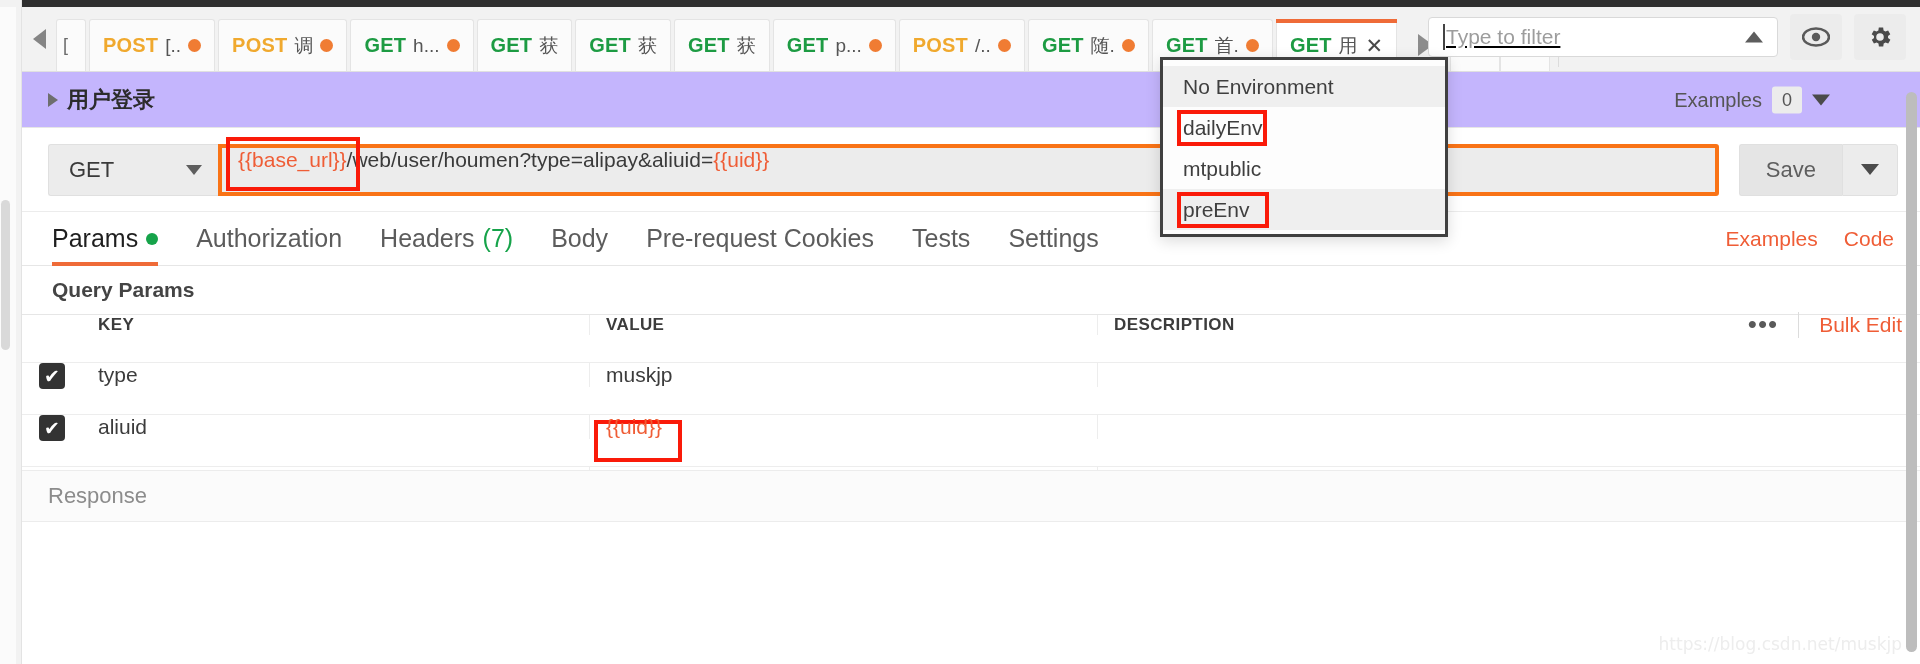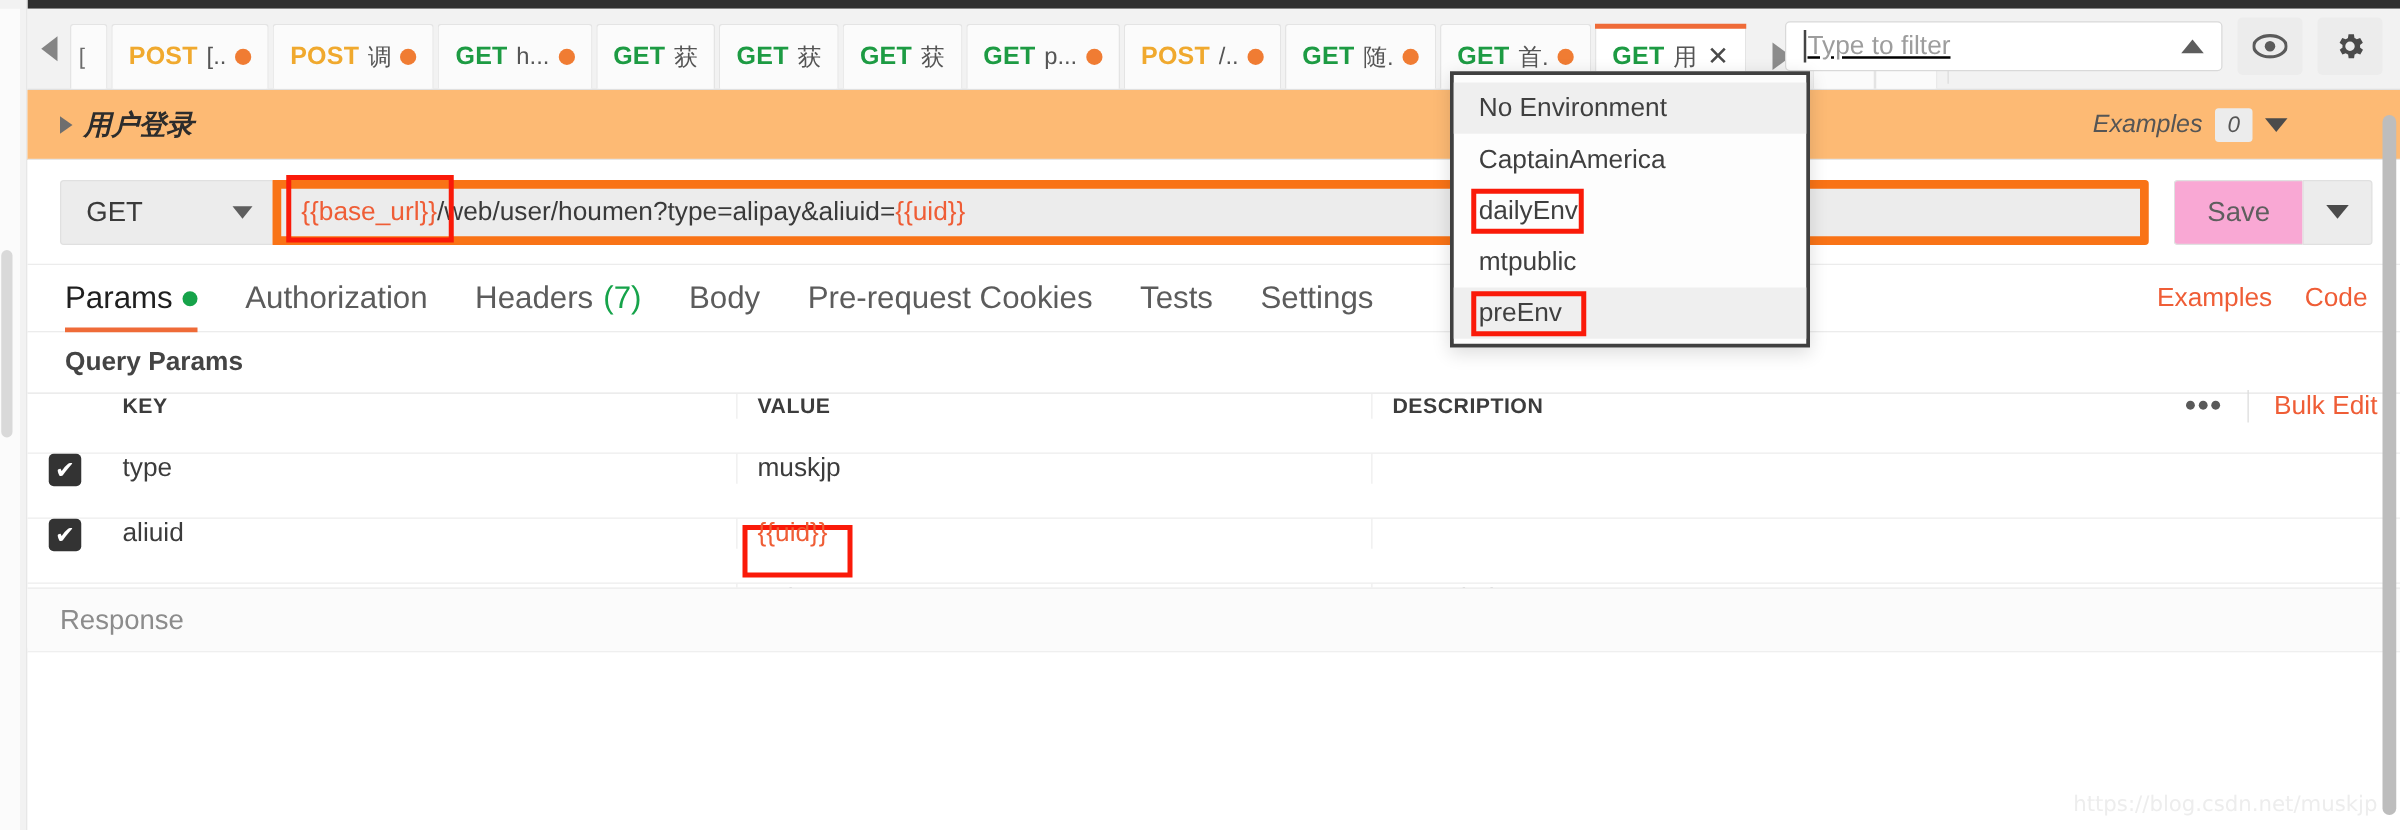--- a/index.html
+++ b/index.html
@@ -179,23 +179,23 @@
     border: 4px solid #fa1a09;
     background: transparent;
     pointer-events: none;
   }
   .env-item .box-hl.wide { width: 92px; }
   .env-item .lbl { position: relative; z-index: 2; }
 
   
   .namebar {
     position: absolute; left: 22px; top: 72px; width: 1898px; height: 56px;
-    background: #fdba74;
+    background: #c4b5fd;
     border-bottom: 1px solid #e6e6e6;
-    display: flex; align-items: center; font-style: italic;
+    display: flex; align-items: center;
   }
   .name-caret {
     width: 0; height: 0; margin: 0 9px 0 26px;
     border-top: 7px solid transparent;
     border-bottom: 7px solid transparent;
     border-left: 10px solid #6e6e6e;
   }
   .req-name { font-size: 22px; color: #2c2c2c; font-weight: 600; }
   .examples-wrap {
     position: absolute; right: 90px; top: 50%; transform: translateY(-50%);
@@ -234,43 +234,43 @@
   .method-text { font-size: 22px; color: #3a3a3a; }
   .method-caret {
     width: 0; height: 0;
     border-left: 8px solid transparent;
     border-right: 8px solid transparent;
     border-top: 10px solid #5e5e5e;
   }
   .url-box {
     flex: 1; height: 52px;
     background: #ececec;
-    border: 7px solid #f97316;
+    border: 4px solid #f97316;
     border-top-right-radius: 3px; border-bottom-right-radius: 3px;
-    display: flex; align-items: center;
+    display: flex; 
     padding: 0 16px;
     position: relative;
     overflow: visible;
   }
   .url-text {
     font-size: 21px; color: #3a3a3a; white-space: nowrap;
     position: relative; z-index: 2;
   }
   .tok-var { color: #ef5d36; }
   .hl-base-url {
     position: absolute; left: 4px; top: -11px;
     width: 134px; height: 54px;
     border: 4px solid #fa1a09;
     z-index: 3; pointer-events: none;
   }
   .save-wrap {
     display: flex; align-items: center; margin: 0 22px 0 20px;
   }
   .save-btn {
-    height: 52px; background: #f9a8d4;
+    height: 52px; background: #e5e5e5;
     border: 1px solid #e0e0e0; border-right: none;
     border-top-left-radius: 3px; border-bottom-left-radius: 3px;
     display: flex; align-items: center; padding: 0 26px;
     font-size: 22px; color: #5e5e5e; cursor: pointer;
   }
   .save-caret-btn {
     width: 56px; height: 52px; background: #ececec;
     border: 1px solid #e0e0e0;
     border-top-right-radius: 3px; border-bottom-right-radius: 3px;
     display: flex; align-items: center; justify-content: center;
@@ -612,23 +612,20 @@
   <div class="resp-bar">Response</div>
   <div class="resp-body"></div>
 
   <div class="page-scroll"></div>
 
   <div class="env-dropdown">
     <div class="env-item hl">
       <span class="lbl">No Environment</span>
     </div>
     <div class="env-item">
-      <span class="lbl">CaptainAmerica</span>
-    </div>
-    <div class="env-item">
       <span class="box-hl"></span>
       <span class="lbl">dailyEnv</span>
     </div>
     <div class="env-item">
       <span class="lbl">mtpublic</span>
     </div>
     <div class="env-item hl">
       <span class="box-hl wide"></span>
       <span class="lbl">preEnv</span>
     </div>

